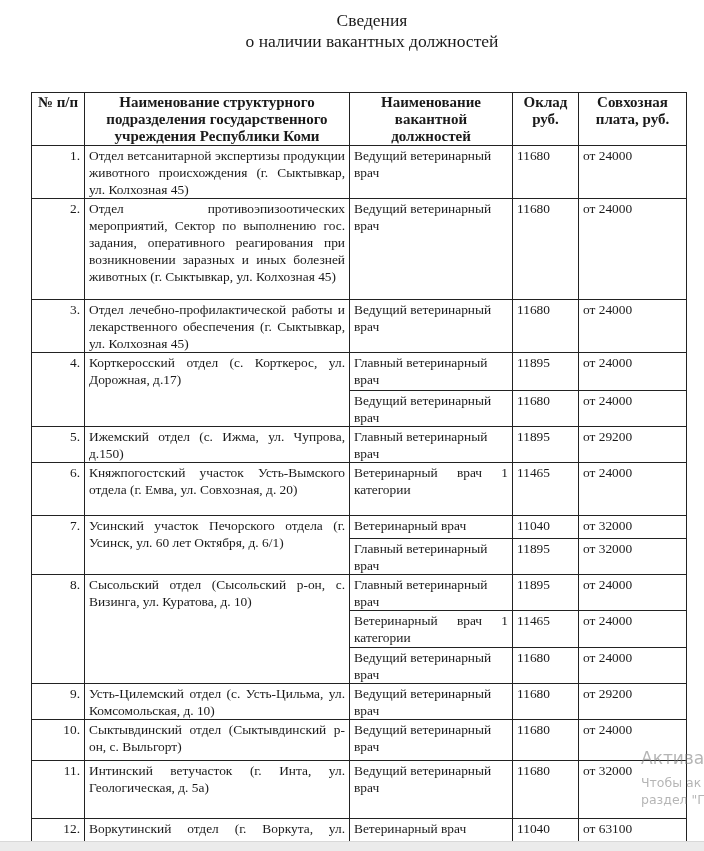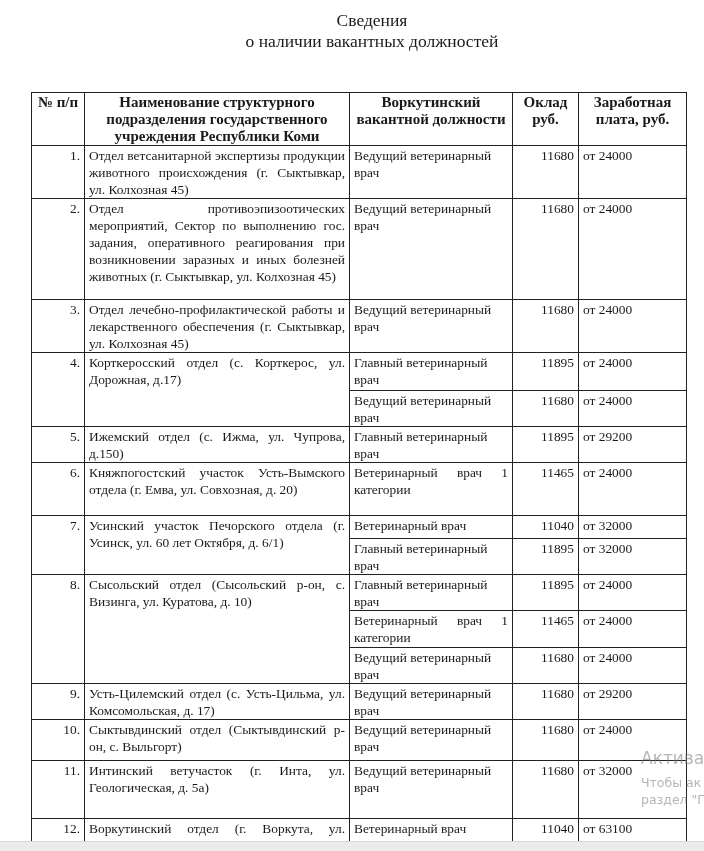--- a/index.html
+++ b/index.html
@@ -31,21 +31,21 @@
   th { font-weight: bold; text-align: center; font-size: 15px; line-height: 17px; }
   col.c1 { width: 53px; }
   col.c2 { width: 265px; }
   col.c3 { width: 163px; }
   col.c4 { width: 66px; }
   col.c5 { width: 108px; }
   td.num { text-align: right; padding-right: 10px; }
   td.org { text-align: justify; text-align-last: left; }
   td.pos { text-align: left; }
   td.pos.just { text-align: justify; text-align-last: left; }
-  td.sal { text-align: right; }
+  td.sal { text-align: left; }
   td.pay { text-align: left; }
   td.footer { text-align: left; padding-left: 3px; }
 
   .bottom-band {
     position: absolute; left: 0; top: 841px; width: 704px; height: 10px;
     background: #ebebeb; border-top: 1px solid #d8d8d8;
   }
   .watermark {
     position: absolute; left: 641px; top: 748px; width: 120px;
     font-family: "DejaVu Sans", sans-serif; color: rgba(120,120,120,0.55);
@@ -68,23 +68,23 @@
       <col class="c1">
       <col class="c2">
       <col class="c3">
       <col class="c4">
       <col class="c5">
     </colgroup>
   <thead>
     <tr style="height:53px">
       <th>№ п/п</th>
       <th>Наименование структурного подразделения государственного учреждения Республики Коми</th>
-      <th>Воркутинский вакантной должности</th>
+      <th>Наименование вакантной должностей</th>
       <th>Оклад руб.</th>
-      <th>Заработная плата, руб.</th>
+      <th>Совхозная плата, руб.</th>
     </tr>
   </thead>
   <tbody id="tbody">
       <tr style="height: 52px;">
         <td class="num" rowspan="1">1.</td>
         <td class="org" rowspan="1">Отдел ветсанитарной экспертизы продукции животного происхождения (г. Сыктывкар, ул. Колхозная 45)</td>
         <td class="pos">Ведущий ветеринарный врач</td>
         <td class="sal">11680</td>
         <td class="pay">от 24000</td>
       </tr>
@@ -152,21 +152,21 @@
         <td class="sal">11465</td>
         <td class="pay">от 24000</td>
       </tr>
       <tr style="height: 34px;">
         <td class="pos">Ведущий ветеринарный врач</td>
         <td class="sal">11680</td>
         <td class="pay">от 24000</td>
       </tr>
       <tr style="height: 34px;">
         <td class="num" rowspan="1">9.</td>
-        <td class="org" rowspan="1">Усть-Цилемский отдел (с. Усть-Цильма, ул. Комсомольская, д. 17)</td>
+        <td class="org" rowspan="1">Усть-Цилемский отдел (с. Усть-Цильма, ул. Комсомольская, д. 10)</td>
         <td class="pos">Ведущий ветеринарный врач</td>
         <td class="sal">11680</td>
         <td class="pay">от 29200</td>
       </tr>
       <tr style="height: 41px;">
         <td class="num" rowspan="1">10.</td>
         <td class="org" rowspan="1">Сыктывдинский отдел (Сыктывдинский р-он, с. Выльгорт)</td>
         <td class="pos">Ведущий ветеринарный врач</td>
         <td class="sal">11680</td>
         <td class="pay">от 24000</td>

